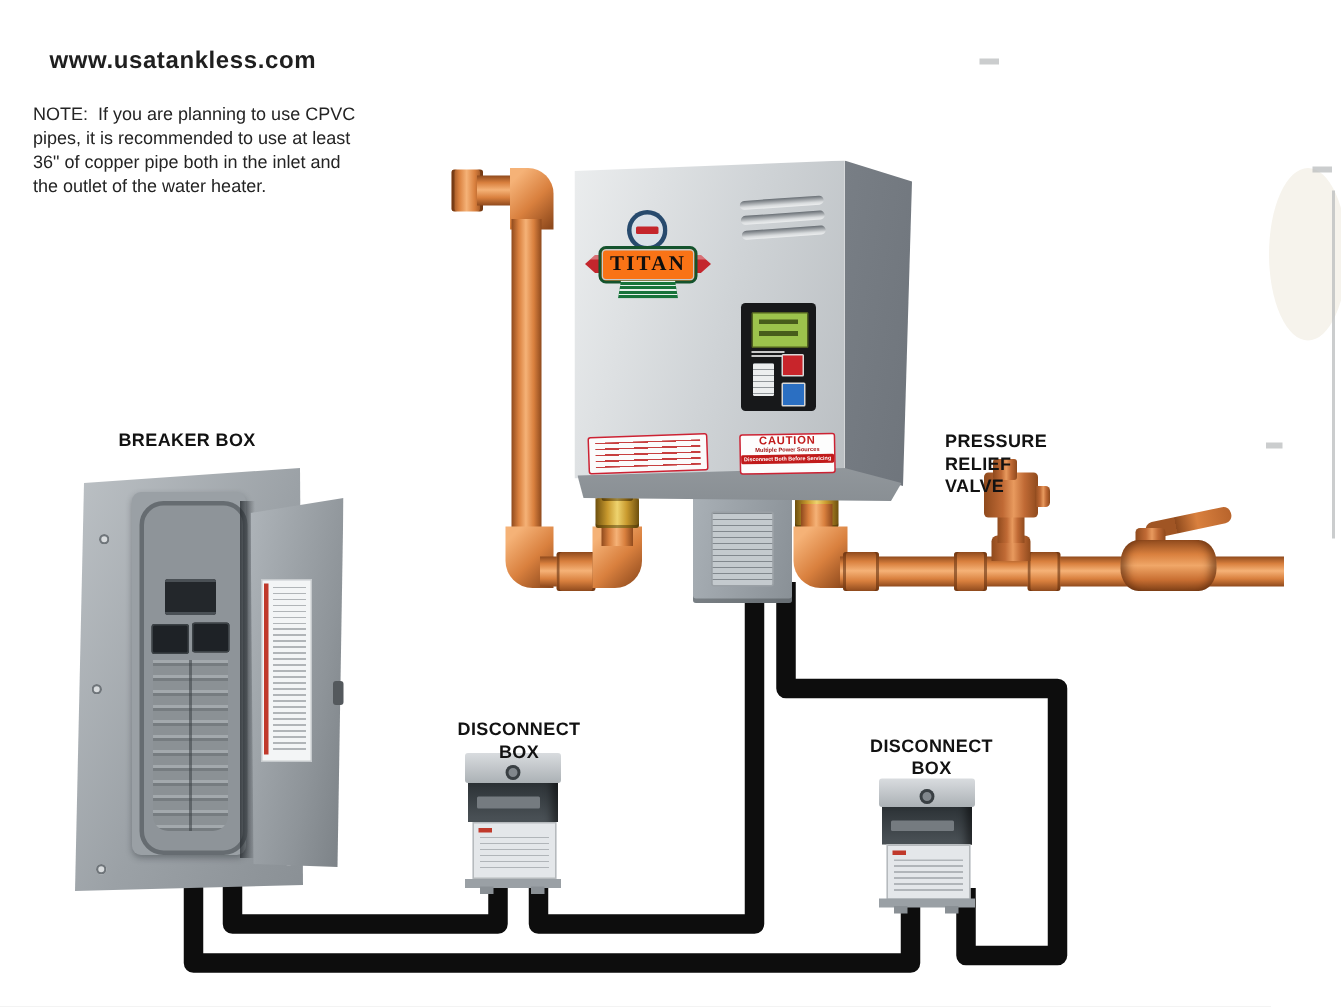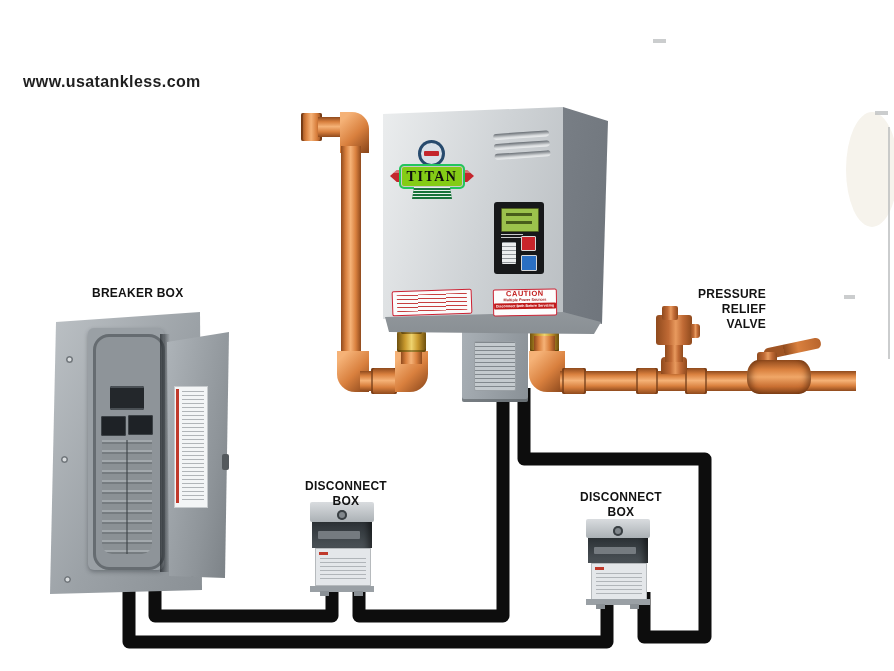--- a/index.html
+++ b/index.html
@@ -23,21 +23,21 @@
   .vent{width:56px;height:6px;border-radius:3px;margin-bottom:4px;
         background:linear-gradient(180deg,#686e74,#d8dbdd 70%,#eceeef);}
   .lines-red{background:repeating-linear-gradient(180deg,rgba(190,30,30,.85) 0 1px,transparent 1px 4px);}
   .lines-gray{background:repeating-linear-gradient(180deg,rgba(85,92,98,.6) 0 1px,transparent 1px 4px);}
   .lines-white{background:repeating-linear-gradient(180deg,rgba(255,255,255,.9) 0 1px,transparent 1px 3px);}
   .screw{width:7px;height:7px;border-radius:50%;background:#d9dcde;box-shadow:inset 0 0 0 1.5px #6f757a;}
   .slots{background:repeating-linear-gradient(180deg,#a3a9ad 0 2px,#767c80 2px 4px,#8b9195 4px 10px);border-radius:0 0 10px 10px;}
   .caution-title{font-size:7.5px;font-weight:bold;color:var(--caution_red);letter-spacing:.5px;line-height:8px;}
   .caution-l1{font-size:3.8px;font-weight:bold;color:#a01212;line-height:5px;}
   .caution-l2{font-size:3.6px;font-weight:bold;color:#ffffff;background:var(--caution_red);line-height:6px;border-radius:1px;}
-  .titan-banner{background:#84cc16;border:2px solid #22c55e;border-radius:5px;box-shadow:inset 0 0 0 1px #c9c9c9;
+  .titan-banner{background:#f97316;border:2px solid #14532d;border-radius:5px;box-shadow:inset 0 0 0 1px #c9c9c9;
                 font-family:"Liberation Serif",serif;font-weight:bold;font-size:14px;letter-spacing:1.5px;
                 text-align:center;line-height:21px;color:#0e0e0e;}
   .artifact{background:#b9bcbe;opacity:.75;}
 </style>
 </head>
 <body>
 
 <div class="canvas">
 
   <svg class="abs" style="left:0;top:0;z-index:1;" width="894" height="671" viewBox="0 0 894 671">
@@ -143,21 +143,21 @@
     </div>
     <div class="abs" style="left:114px;top:28px;width:10px;height:238px;background:linear-gradient(90deg,rgba(35,40,44,.75),rgba(35,40,44,0));"></div>
     <div class="abs" style="left:121px;top:26px;width:64px;height:252px;clip-path:polygon(0 10px,62px 0,58px 246px,2px 244px);background:linear-gradient(100deg,#aeb4b9 0%,#8e9499 65%,#797f84 100%);"></div>
     <div class="abs" style="left:128px;top:80px;width:32px;height:120px;background:#f3f5f6;border:1px solid #c6cacd;">
       <div class="abs" style="left:1px;top:2px;width:3px;height:114px;background:#c0392b;"></div>
       <div class="abs lines-gray" style="left:7px;top:4px;width:22px;height:110px;opacity:.7;"></div>
     </div>
     <div class="abs" style="left:176px;top:148px;width:7px;height:16px;background:#54595d;border-radius:2px;"></div>
   </div>
 
-  <div class="abs diag-label" style="left:92px;top:286px;z-index:4;">BREAKER BOX</div>
+  <div class="abs diag-label" style="left:79px;top:286px;z-index:4;">BREAKER BOX</div>
 
   <div class="abs" style="left:310px;top:502px;width:64px;height:92px;z-index:3;">
     <div class="abs" style="left:0;top:0;width:64px;height:20px;background:linear-gradient(180deg,#d9dcdf,#abb1b5);border-radius:2px;"></div>
     <div class="abs" style="left:27px;top:8px;width:10px;height:10px;border-radius:50%;background:#81878c;box-shadow:inset 0 0 0 2px #393f43;"></div>
     <div class="abs" style="left:2px;top:20px;width:60px;height:26px;background:linear-gradient(180deg,#2c3236,#4c5358);box-shadow:inset -8px 0 6px -4px rgba(0,0,0,.5);">
       <div class="abs" style="left:6px;top:9px;width:42px;height:8px;background:#757b80;border-radius:1px;"></div>
     </div>
     <div class="abs" style="left:5px;top:46px;width:54px;height:36px;background:#e4e7ea;border:1px solid #b6babd;">
       <div class="abs" style="left:3px;top:3px;width:9px;height:3px;background:#c0392b;"></div>
       <div class="abs lines-gray" style="left:4px;top:9px;width:46px;height:23px;opacity:.6;"></div>
@@ -177,22 +177,26 @@
     <div class="abs" style="left:5px;top:44px;width:54px;height:35px;background:#e4e7ea;border:1px solid #b6babd;">
       <div class="abs" style="left:3px;top:3px;width:9px;height:3px;background:#c0392b;"></div>
       <div class="abs lines-gray" style="left:4px;top:9px;width:46px;height:22px;opacity:.6;"></div>
     </div>
     <div class="abs" style="left:0;top:80px;width:64px;height:6px;background:#9aa0a5;"></div>
     <div class="abs" style="left:10px;top:85px;width:9px;height:5px;background:#8a9095;"></div>
     <div class="abs" style="left:44px;top:85px;width:9px;height:5px;background:#8a9095;"></div>
   </div>
   <div class="abs diag-label ctr" style="left:566px;top:490px;width:110px;z-index:4;">DISCONNECT BOX</div>
 
-  <div class="abs site-url" style="left:23px;top:32px;z-index:4;margin-top:41px;">www.usatankless.com</div>
-  <div class="abs diag-label" style="left:654px;top:287px;width:112px;z-index:4;text-align:right;">PRESSURE RELIEF
+  <div class="abs site-url" style="left:33px;top:32px;z-index:4;">www.usatankless.com</div>
+  <div class="abs note" style="left:22px;top:68px;z-index:4;">NOTE:  If you are planning to use CPVC
+pipes, it is recommended to use at least
+36" of copper pipe both in the inlet and
+the outlet of the water heater.</div>
+  <div class="abs diag-label" style="left:630px;top:287px;width:112px;z-index:4;">PRESSURE RELIEF
 VALVE</div>
 
   <div class="abs" style="left:846px;top:112px;width:52px;height:115px;border-radius:50%;background:#f6f3ec;z-index:0;"></div>
   <div class="abs artifact" style="left:653px;top:39px;width:13px;height:4px;"></div>
   <div class="abs artifact" style="left:875px;top:111px;width:13px;height:4px;"></div>
   <div class="abs artifact" style="left:888px;top:127px;width:2px;height:232px;"></div>
   <div class="abs artifact" style="left:844px;top:295px;width:11px;height:4px;"></div>
 </div>
 
 </body></html>

